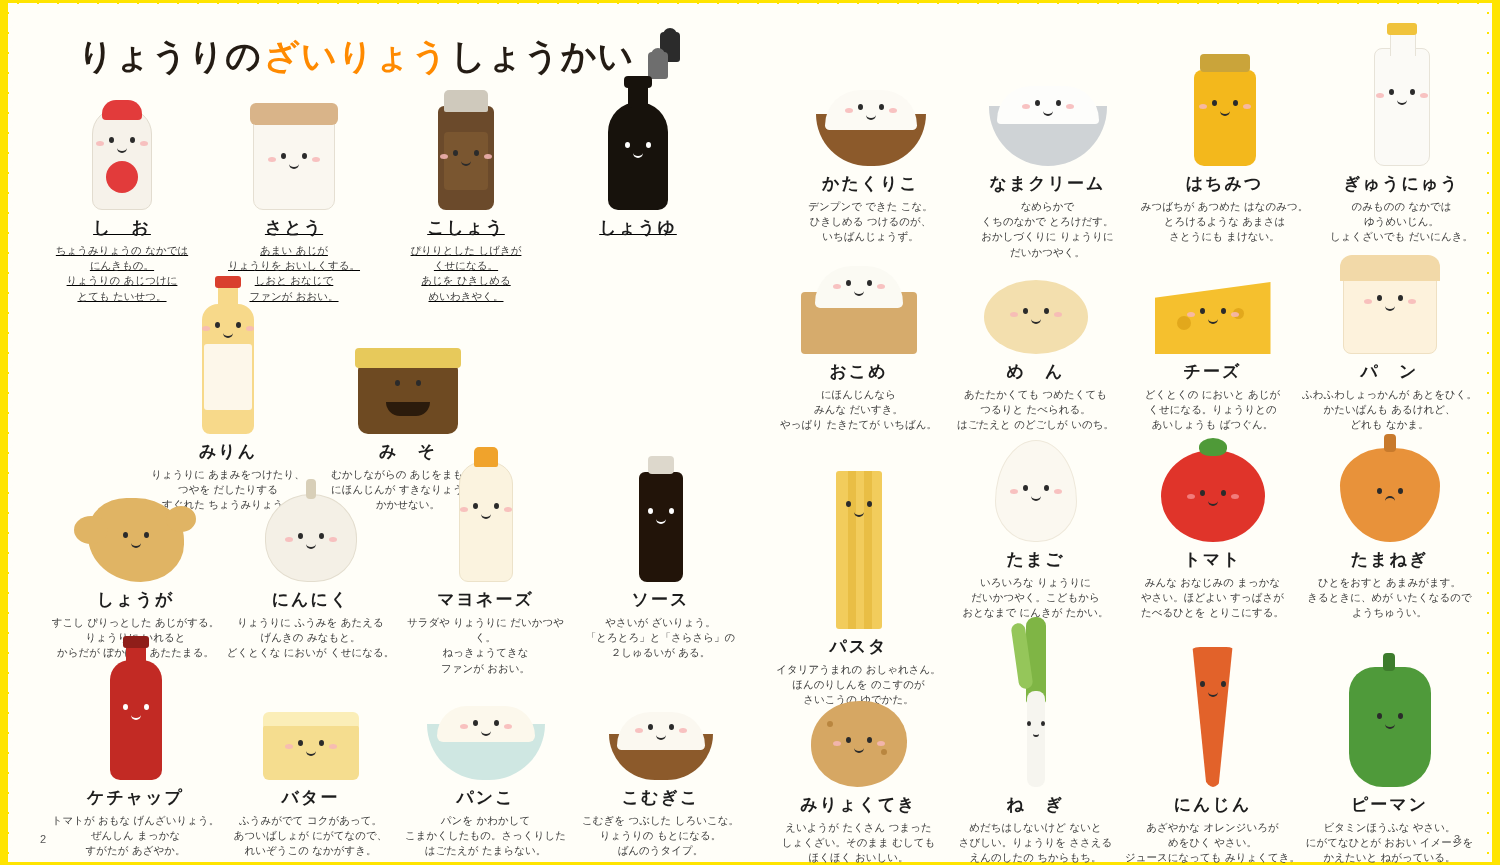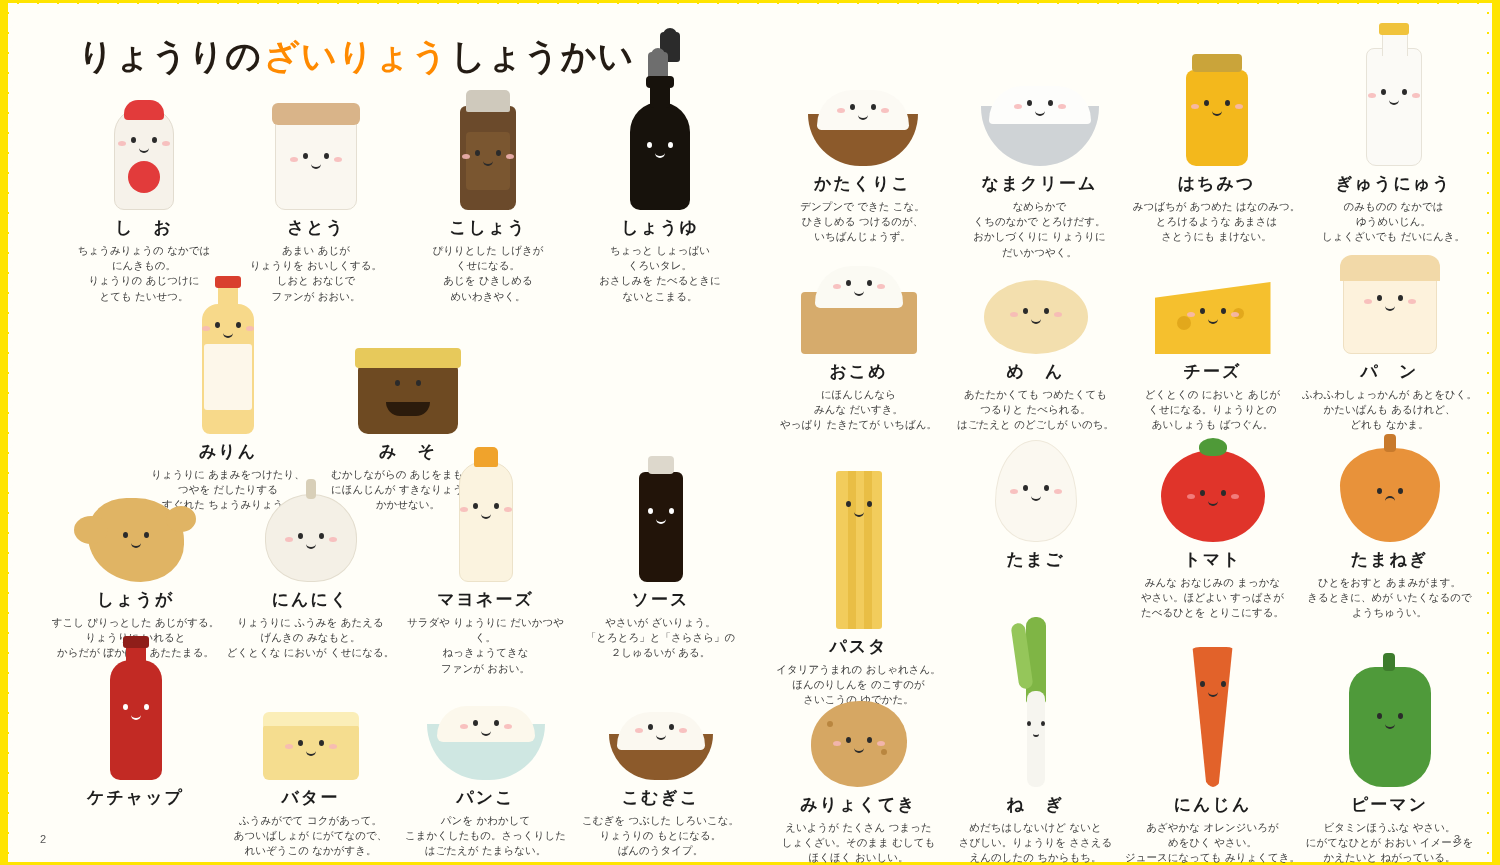--- a/index.html
+++ b/index.html
@@ -198,21 +198,21 @@
     <div class="title">
       <span>りょうりの</span>
           <span class="hl">ざいりょう</span>
           <span>しょうかい</span>
       <span class="shaker">
         <span class="s1"></span>
             <span class="s2"></span>
       </span>
     </div>
 
-    <div class="grid" style="left:40px;top:78px;width:690px;grid-template-columns:repeat(4,172px);">
+    <div class="grid" style="left:18px;top:78px;width:690px;grid-template-columns:repeat(4,172px);text-decoration:underline;">
       <div class="item">
         <div class="art">
           <div class="shio">
                 <div class="cap"></div>
                 <div class="dot"></div>
             <div class="face" style="top:28px">
                   <span class="eye l"></span>
                   <span class="eye r"></span>
                   <span class="mouth"></span>
                   <span class="blush l"></span>
@@ -271,24 +271,20 @@
                 <div class="neck"></div>
                 <div class="cap"></div>
             <div class="face" style="top:40px">
                   <span class="eye l" style="background:#fff"></span>
                   <span class="eye r" style="background:#fff"></span>
                   <span class="mouth" style="border-color:#fff"></span>
                 </div>
           </div>
         </div>
         <div class="name">しょうゆ</div>
-        <div class="desc">ちょっと しょっぱい
-くろいタレ。
-おさしみを たべるときに
-ないとこまる。</div>
       </div>
     </div>
 
     <div class="grid" style="left:120px;top:252px;width:540px;grid-template-columns:repeat(3,180px);">
       <div class="item">
         <div class="art" style="height:170px">
           <div class="mirin">
                 <div class="neck"></div>
                 <div class="cap"></div>
                 <div class="label"></div>
@@ -403,20 +399,23 @@
                 <div class="neck"></div>
                 <div class="cap"></div>
             <div class="face" style="top:44px">
                   <span class="eye l" style="background:#fff"></span>
                   <span class="eye r" style="background:#fff"></span>
                   <span class="mouth" style="border-color:#fff"></span>
                 </div>
           </div>
         </div>
         <div class="name">ケチャップ</div>
+        <div class="desc">トマトが おもな げんざいりょう。
+ぜんしん まっかな
+すがたが あざやか。</div>
       </div>
       <div class="item">
         <div class="art">
           <div class="butter">
                 <div class="top"></div>
             <div class="face" style="top:18px">
                   <span class="eye l"></span>
                   <span class="eye r"></span>
                   <span class="mouth"></span>
                   <span class="blush l"></span>
@@ -465,21 +464,21 @@
 りょうりの もとになる。
 ばんのうタイプ。</div>
       </div>
     </div>
 
     <div class="pagenum pl">2</div>
   </div>
 
   <div class="right">
 
-    <div class="grid" style="left:24px;top:34px;width:710px;grid-template-columns:repeat(4,177px);">
+    <div class="grid" style="left:32px;top:34px;width:710px;grid-template-columns:repeat(4,177px);">
       <div class="item">
         <div class="art">
           <div class="katakuri">
                 <div class="fill"></div>
             <div class="face" style="top:-10px">
                   <span class="eye l"></span>
                   <span class="eye r"></span>
                   <span class="mouth"></span>
                   <span class="blush l"></span>
                   <span class="blush r"></span>
@@ -648,20 +647,23 @@
             <div class="face" style="top:44px">
                   <span class="eye l"></span>
                   <span class="eye r"></span>
                   <span class="mouth"></span>
                   <span class="blush l"></span>
                   <span class="blush r"></span>
                 </div>
           </div>
         </div>
         <div class="name">たまご</div>
+        <div class="desc">いろいろな りょうりに
+だいかつやく。こどもから
+おとなまで にんきが たかい。</div>
       </div>
       <div class="item">
         <div class="art" style="height:120px">
           <div class="tomato">
                 <div class="leaf"></div>
             <div class="face" style="top:40px">
                   <span class="eye l" style="background:#2b2b2b"></span>
                   <span class="eye r" style="background:#2b2b2b"></span>
                   <span class="mouth"></span>
                   <span class="blush l" style="background:#f58a8a"></span>

